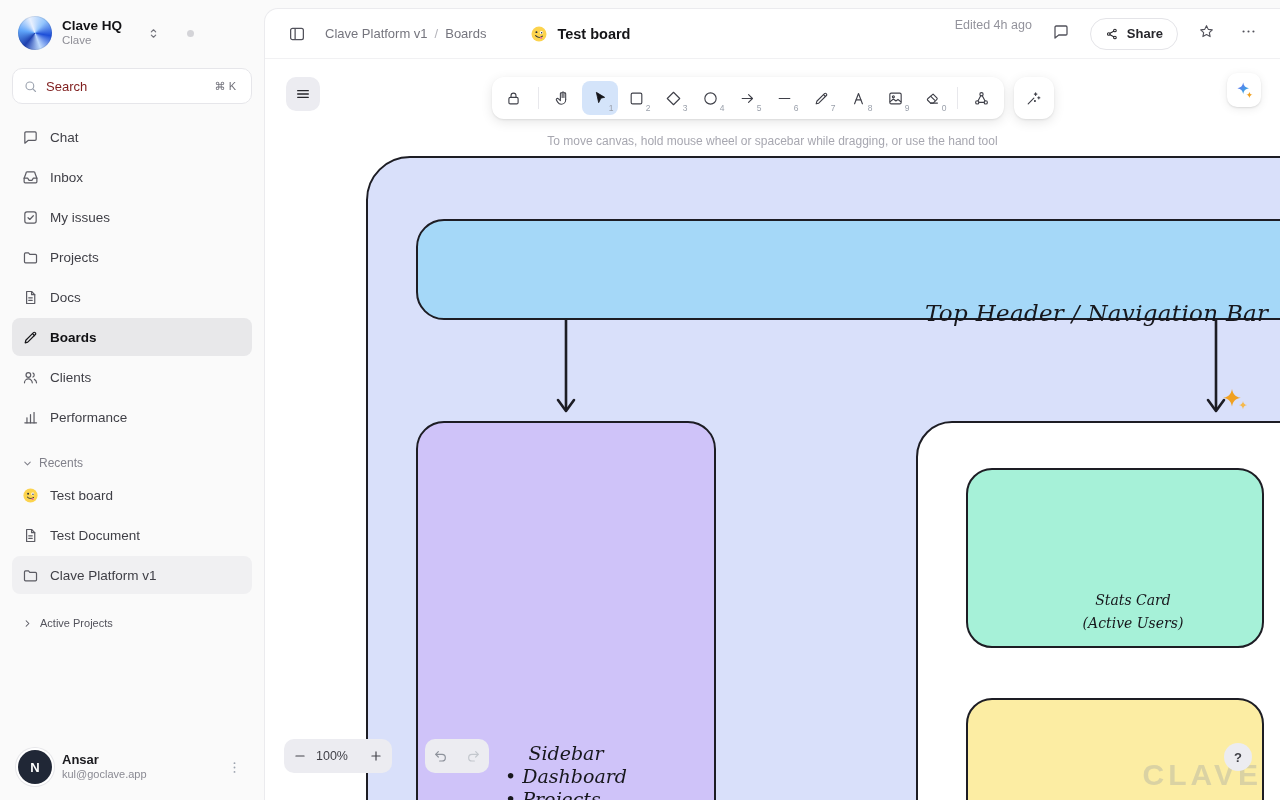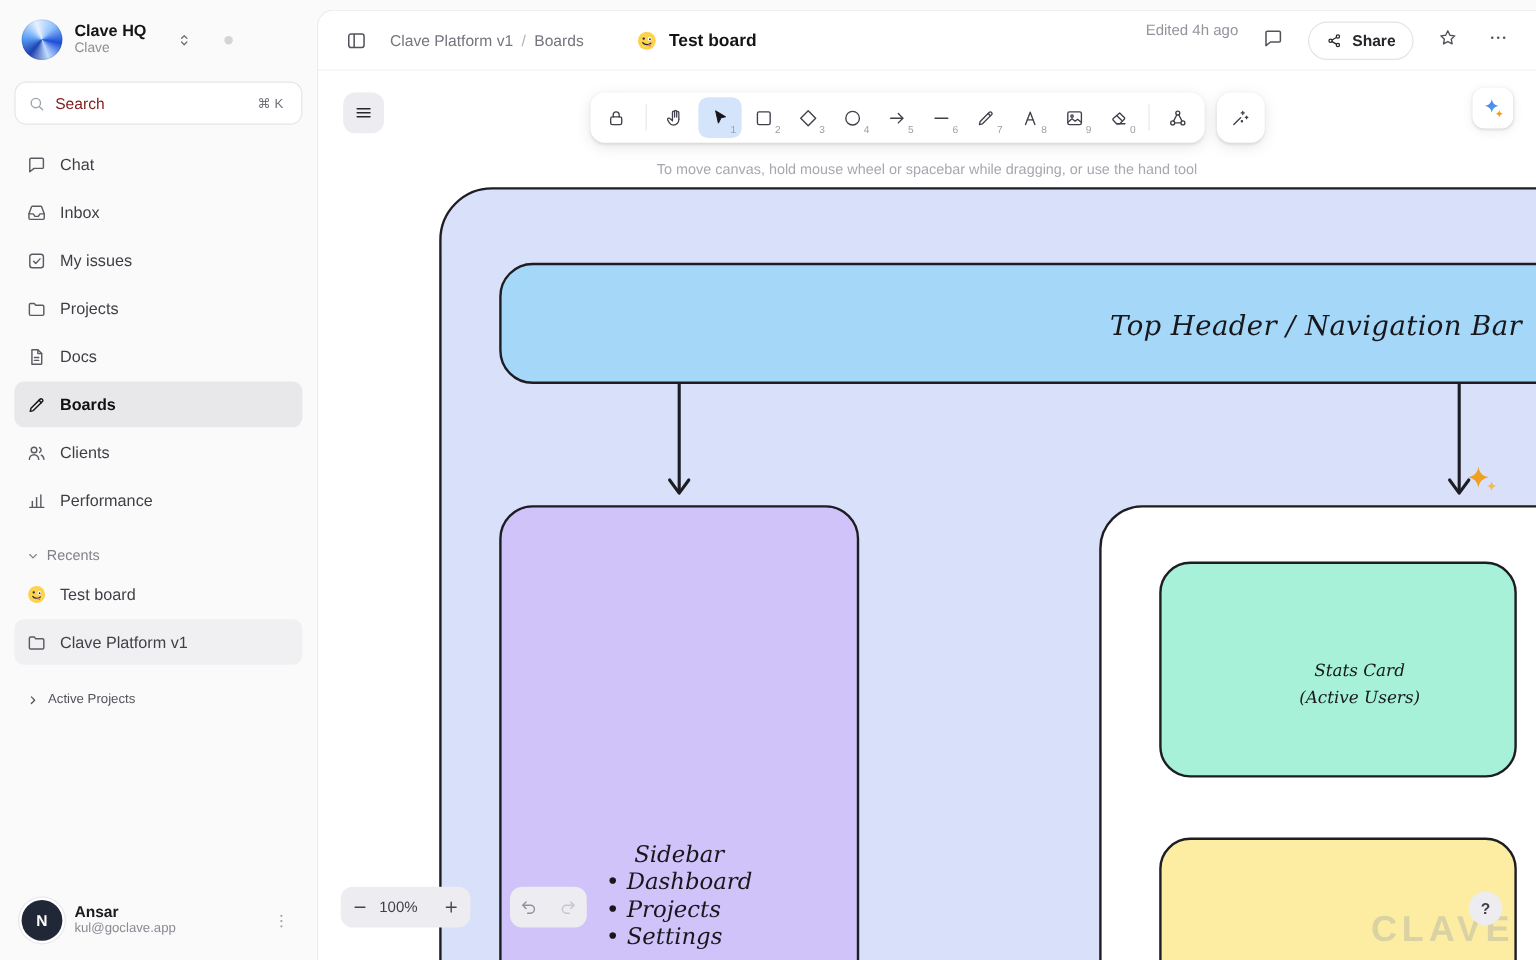--- a/index.html
+++ b/index.html
@@ -62,21 +62,21 @@
   .topbar-right{ margin-left:auto; display:flex; align-items:flex-start; gap:15px; }
   .edited{ font-size:12.5px; color:#93939c; }
   .share-btn{ display:flex; align-items:center; gap:8px; height:32px; padding:0 14px; border-radius:17px;
     border:1px solid #e4e4e8; background:#fff; font-size:13px; font-weight:600; color:#26262b; cursor:pointer;
     font-family:"Liberation Sans", sans-serif; }
 
   
   .canvas{ position:absolute; top:50px; left:0; right:0; bottom:0; background:#fff; overflow:hidden; }
 
   .sketch{ position:absolute; border:2.5px solid #1d1d24; }
-  .sketch-text{ position:absolute; font-family:"DejaVu Serif", serif; font-style:italic; color:#17171c; }
+  .sketch-text{ position:absolute; font-family:"DejaVu Serif", serif; font-style:italic; color:#17171c;margin-top:41px; }
   #shape-container{ left:101px; top:97px; width:1500px; height:1200px; border-radius:44px; background:#d9e0fa; }
   #shape-header{ left:151px; top:160px; width:1500px; height:101px; border-radius:28px; background:#a5d8f8; }
   #header-label{ left:660px; top:200px; font-size:23px; letter-spacing:.3px; white-space:nowrap; }
   #shape-sidebar{ left:151px; top:362px; width:300px; height:470px; border-radius:28px; background:#cfc3f9; }
   #sidebar-text{ left:151px; top:642px; width:300px; font-size:19px; line-height:23px; text-align:center; }
   #sidebar-text .bullets{ display:inline-block; text-align:left; }
   #shape-card{ left:651px; top:362px; width:760px; height:520px; border-radius:36px; background:#ffffff; }
   #shape-stats{ left:701px; top:409px; width:298px; height:180px; border-radius:26px; background:#a6f1d8; }
   #stats-text{ left:701px; top:489px; width:334px; text-align:center; font-size:14px; line-height:23px; }
   #shape-yellow{ left:701px; top:639px; width:298px; height:230px; border-radius:26px; background:#fceda3; }
@@ -225,20 +225,28 @@
       <svg width="17" height="17" viewBox="0 0 24 24">
           <circle cx="12" cy="12" r="10" fill="#fcd34d"></circle>
           <circle cx="8.6" cy="9.5" r="1.3" fill="#1f2937"></circle>
           <circle cx="15.2" cy="10" r="2.1" fill="#fff"></circle>
           <circle cx="15.5" cy="10.3" r="1" fill="#1f2937"></circle>
           <path d="M7.5 14.2c2.5 2.6 6.5 2.8 9 .5" stroke="#1f2937" stroke-width="1.4" fill="none" stroke-linecap="round"></path>
           <path d="M13.2 16.2c.3 1.7 1.8 2.6 3.2 2.1l-.7-2.6z" fill="#ef6a9e"></path>
         </svg>
       <span>Test board</span>
     </div>
+    <div class="nav-item">
+      <svg width="17" height="17" viewBox="0 0 24 24" fill="none" stroke="currentColor" stroke-width="1.7" stroke-linecap="round" stroke-linejoin="round">
+          <path d="M6.5 3.5h7L18 8v12a.5.5 0 0 1-.5.5H6.5z"></path>
+          <path d="M13.5 3.5V8H18"></path>
+          <path d="M9.5 12.5h5M9.5 16h5"></path>
+        </svg>
+      <span>Test Document</span>
+    </div>
     <div class="nav-item hovered">
       <svg width="17" height="17" viewBox="0 0 24 24" fill="none" stroke="currentColor" stroke-width="1.7" stroke-linecap="round" stroke-linejoin="round">
           <path d="M3.5 7A1.5 1.5 0 0 1 5 5.5h4.2l1.8 2h8A1.5 1.5 0 0 1 20.5 9v9a1.5 1.5 0 0 1-1.5 1.5H5A1.5 1.5 0 0 1 3.5 18z"></path>
         </svg>
       <span>Clave Platform v1</span>
     </div>
   </nav>
 
   <div class="tree-row">
     <svg width="11" height="11" viewBox="0 0 24 24" fill="none" stroke="currentColor" stroke-width="2.2" stroke-linecap="round" stroke-linejoin="round">

